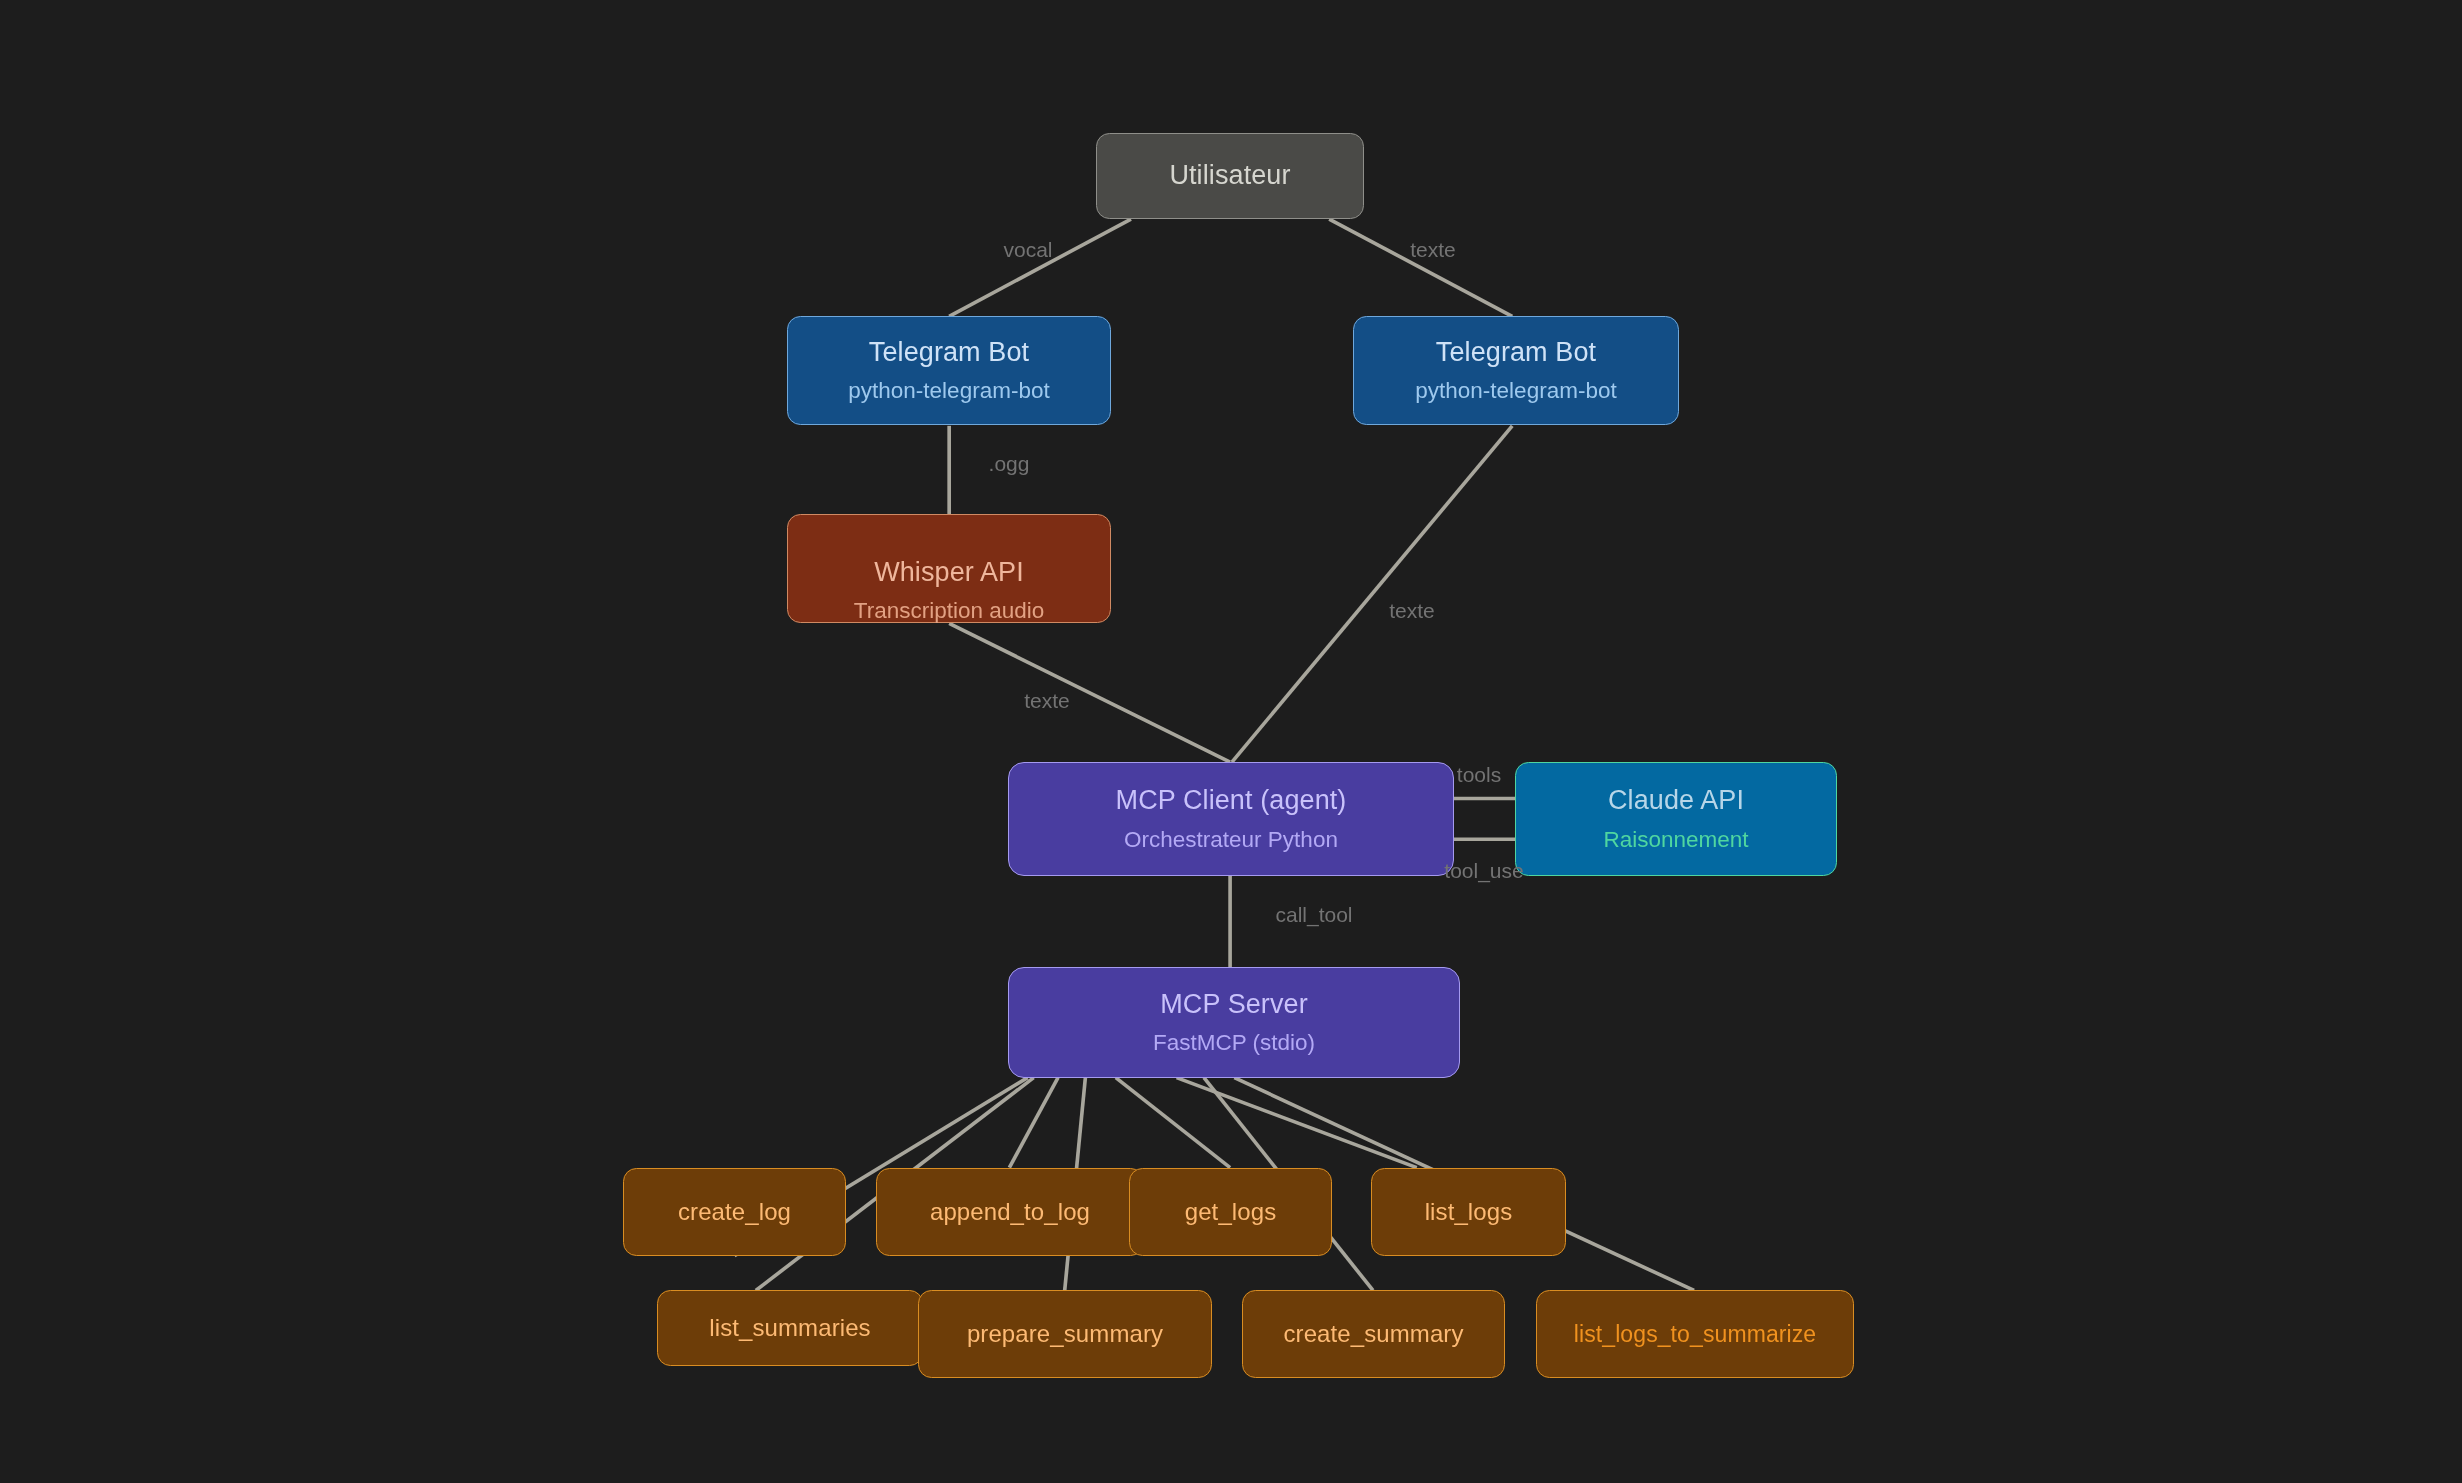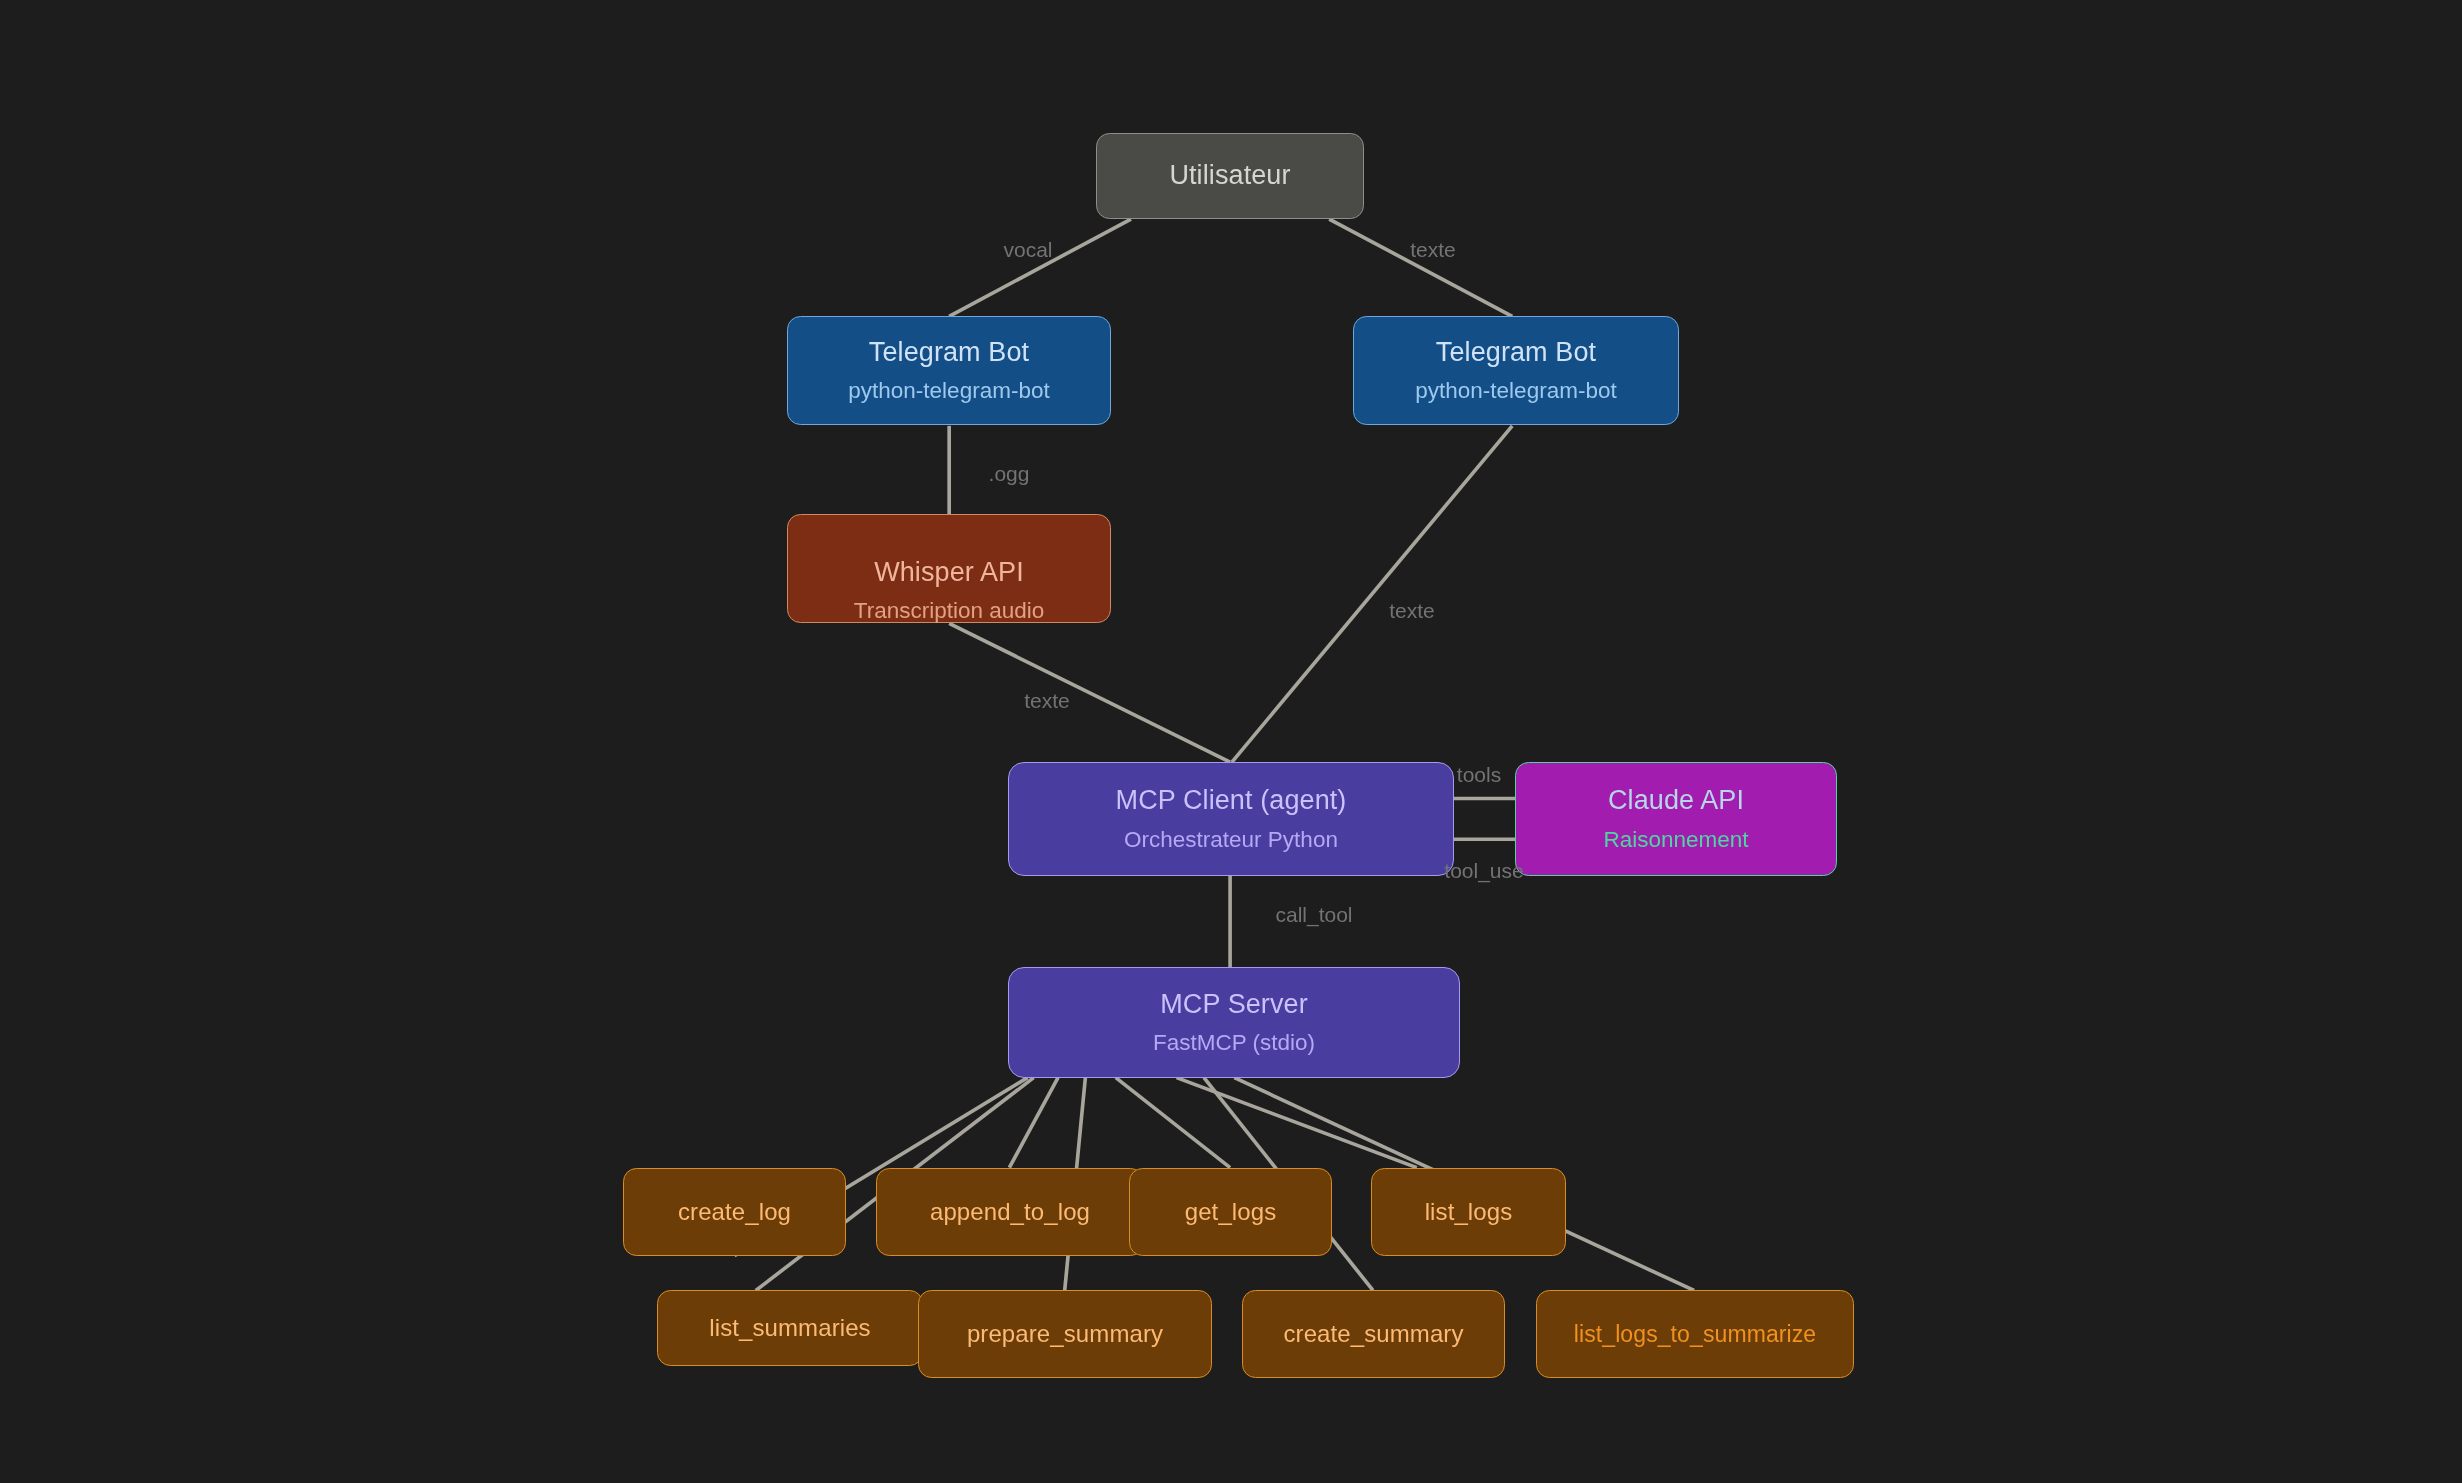--- a/index.html
+++ b/index.html
@@ -116,21 +116,21 @@
         <div class="subtitle">python-telegram-bot</div>
       </div>
       <div class="node n-red" style="left: 787px; top: 514px; width: 324px; height: 109px; background: rgb(125, 45, 20); border-color: rgb(208, 138, 99);">
         <div class="title">Whisper API</div>
         <div class="subtitle">Transcription audio</div>
       </div>
       <div class="node n-purple" style="left: 1008px; top: 762px; width: 446px; height: 114px; background: rgb(73, 61, 160); border-color: rgb(165, 154, 240);">
         <div class="title">MCP Client (agent)</div>
         <div class="subtitle">Orchestrateur Python</div>
       </div>
-      <div class="node n-green" style="left: 1515px; top: 762px; width: 322px; height: 114px; background: #a21caf; border-color: rgb(79, 214, 160);">
+      <div class="node n-green" style="left: 1515px; top: 762px; width: 322px; height: 114px; background: #0369a1; border-color: rgb(79, 214, 160);">
         <div class="title">Claude API</div>
         <div class="subtitle">Raisonnement</div>
       </div>
       <div class="node n-purple" style="left: 1008px; top: 967px; width: 452px; height: 111px; background: rgb(73, 61, 160); border-color: rgb(165, 154, 240);">
         <div class="title">MCP Server</div>
         <div class="subtitle">FastMCP (stdio)</div>
       </div>
       <div class="node n-tool single" style="left: 623px; top: 1168px; width: 223px; height: 88px;">
         <div class="title">create_log</div>
       </div>
@@ -150,21 +150,21 @@
         <div class="title">prepare_summary</div>
       </div>
       <div class="node n-tool single" style="left: 1242px; top: 1290px; width: 263px; height: 88px;">
         <div class="title">create_summary</div>
       </div>
       <div class="node n-tool small single" style="left: 1536px; top: 1290px; width: 318px; height: 88px;">
         <div class="title">list_logs_to_summarize</div>
       </div>
       <div class="edge-label" style="left: 1028px; top: 250px;">vocal</div>
       <div class="edge-label" style="left: 1433px; top: 250px;">texte</div>
-      <div class="edge-label" style="left: 1009px; top: 474px;">.ogg</div>
+      <div class="edge-label" style="left: 1009px; top: 464px;">.ogg</div>
       <div class="edge-label" style="left: 1047px; top: 701px;">texte</div>
       <div class="edge-label" style="left: 1412px; top: 611px;">texte</div>
       <div class="edge-label" style="left: 1479px; top: 775px;">tools</div>
       <div class="edge-label" style="left: 1484px; top: 871px;">tool_use</div>
       <div class="edge-label" style="left: 1314px; top: 915px;">call_tool</div>
     </div>
 
 </div>
 
 

